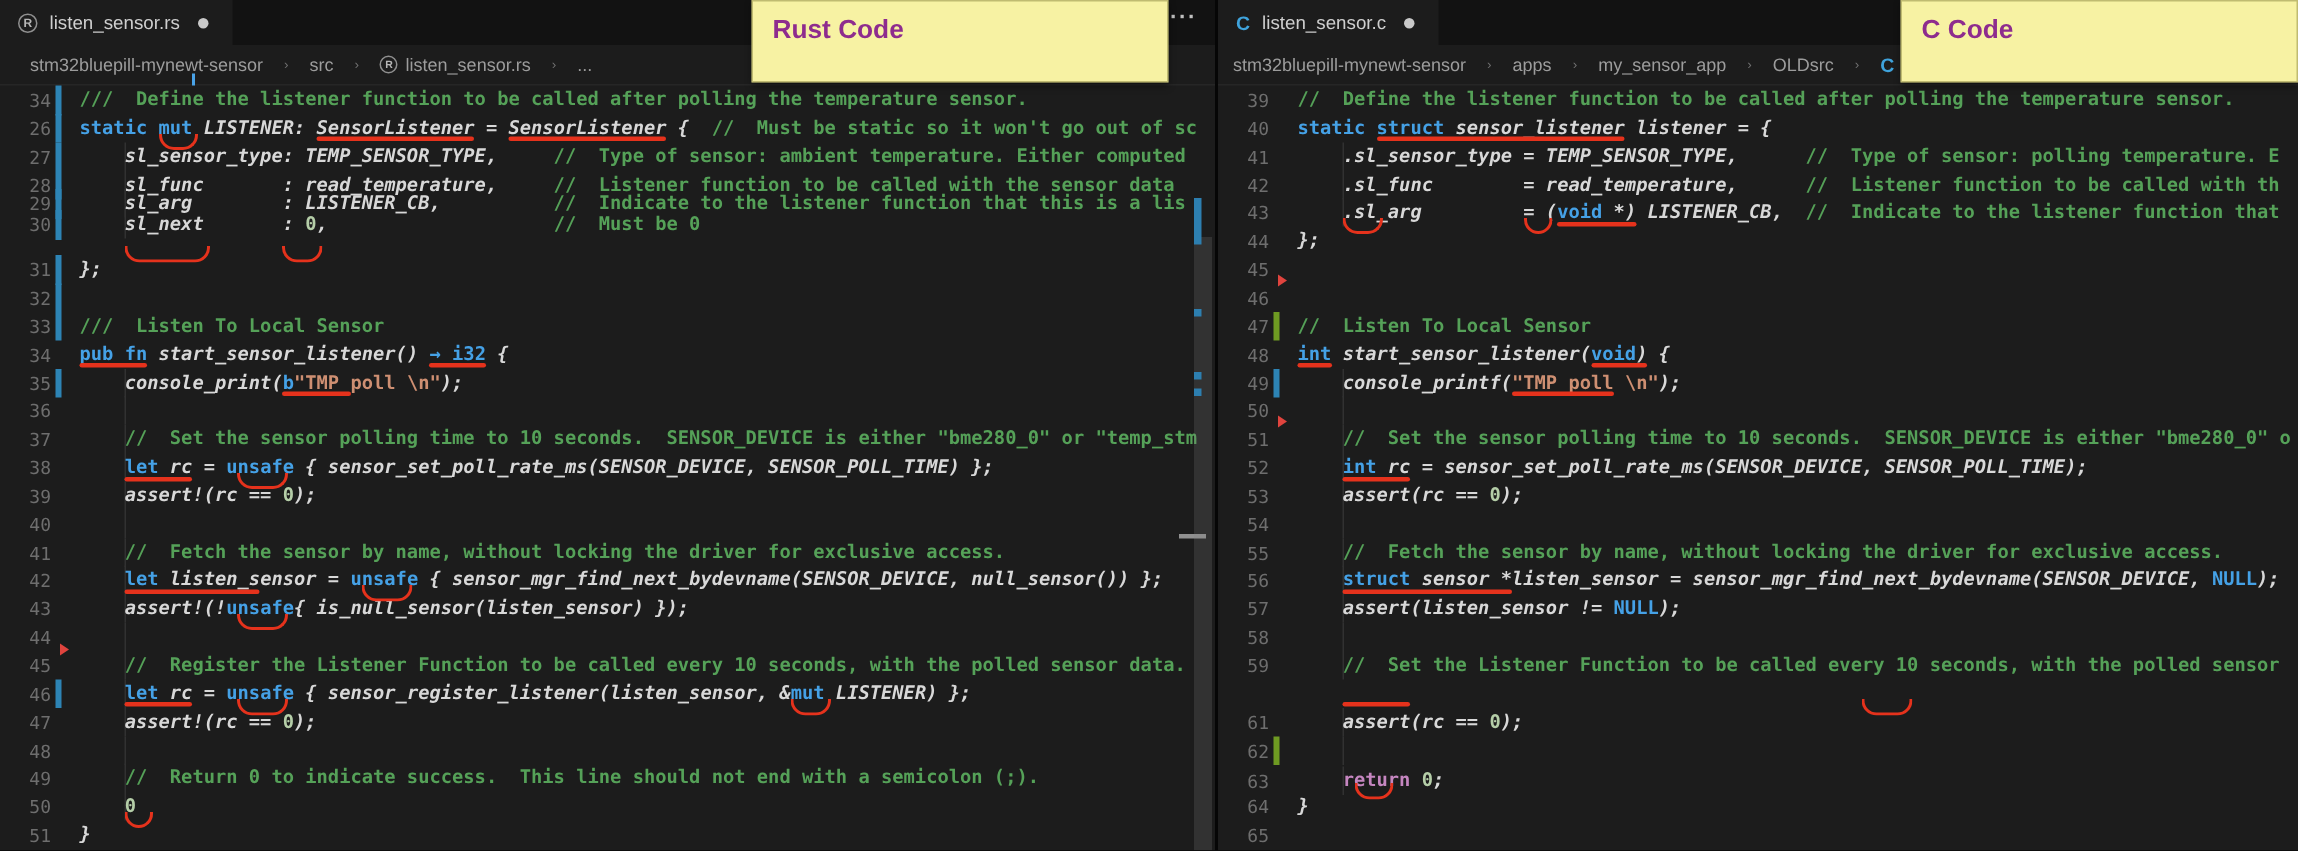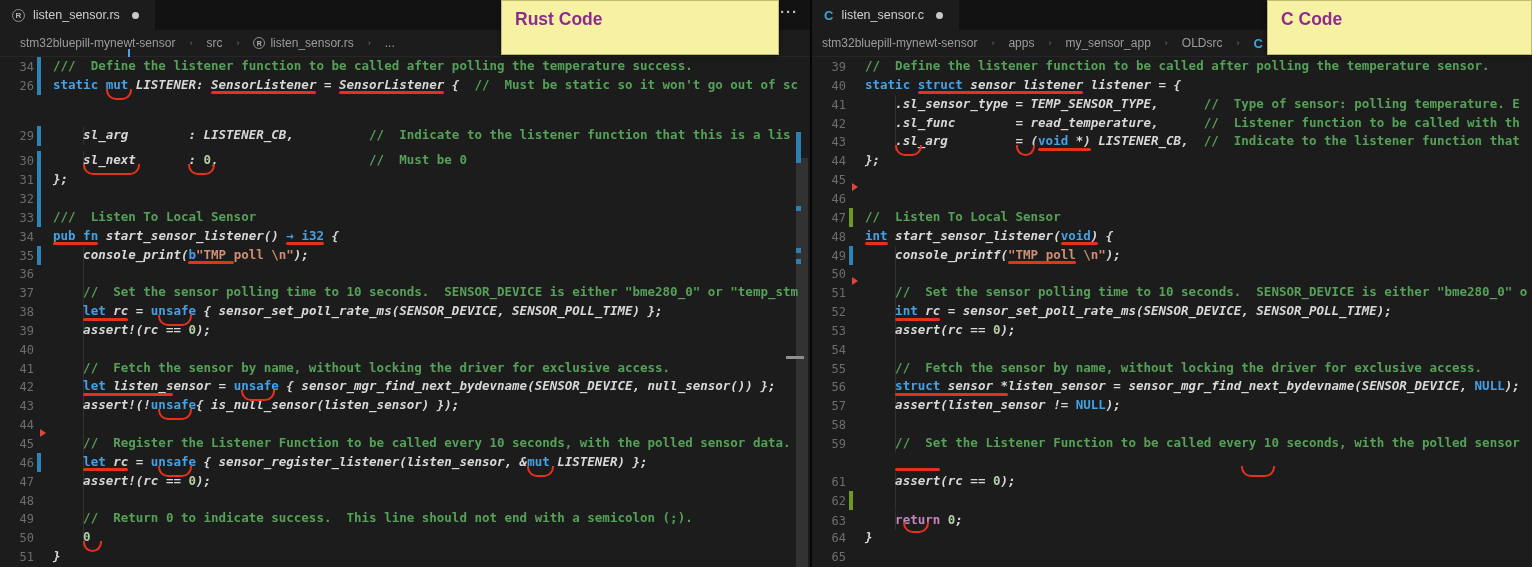--- a/index.html
+++ b/index.html
@@ -89,34 +89,46 @@
         </span>
         <span class="csep">›</span>
         <span class="crumb">
           <span>...</span>
         </span>
       </div>
     <div class="code">
         <div class="cl" style="top: 0px;">
           <span class="ln">34</span>
           <span class="gbar" style="background: var(--c-mod);"></span>
-          <span class="ct"><span class="tk-c">///  Define the listener function to be called after polling the temperature success.</span></span>
+          <span class="ct"><span class="tk-c">///  Define the listener function to be called after polling the temperature sensor.</span></span>
         </div>
         <div class="cl" style="top: 18.85px;">
           <span class="ln">26</span>
           <span class="gbar" style="background: var(--c-mod);"></span>
           <span class="ct"><span class="tk-k">static</span><span class="tk-d"> </span><span class="tk-k">mut</span><span class="tk-d"> LISTENER: SensorListener = SensorListener {  </span><span class="tk-c">//  Must be static so it won't go out of sc</span></span>
         </div>
+        <div class="cl" style="top: 37.7px;">
+          <span class="ln">27</span>
+          <span class="gbar" style="background: var(--c-mod);"></span>
+          <span class="guide" style="left: calc(var(--codex) + 4ch);"></span>
+          <span class="ct"><span class="tk-d">    sl_sensor_type: TEMP_SENSOR_TYPE,     </span><span class="tk-c">//  Type of sensor: ambient temperature. Either computed</span></span>
+        </div>
+        <div class="cl" style="top: 56.55px;">
+          <span class="ln">28</span>
+          <span class="gbar" style="background: var(--c-mod);"></span>
+          <span class="guide" style="left: calc(var(--codex) + 4ch);"></span>
+          <span class="ct"><span class="tk-d">    sl_func       : read_temperature,     </span><span class="tk-c">//  Listener function to be called with the sensor data</span></span>
+        </div>
         <div class="cl" style="top: 69px;">
           <span class="ln">29</span>
           <span class="gbar" style="background: var(--c-mod);"></span>
           <span class="guide" style="left: calc(var(--codex) + 4ch);"></span>
           <span class="ct"><span class="tk-d">    sl_arg        : LISTENER_CB,          </span><span class="tk-c">//  Indicate to the listener function that this is a lis</span></span>
         </div>
-        <div class="cl" style="top: 94px;">
+        <div class="cl" style="top: 83px;">
           <span class="ln">30</span>
           <span class="gbar" style="background: var(--c-mod);"></span>
           <span class="guide" style="left: calc(var(--codex) + 4ch);"></span>
           <span class="ct"><span class="tk-d">    sl_next       : </span><span class="tk-n">0</span><span class="tk-d">,                    </span><span class="tk-c">//  Must be 0</span></span>
         </div>
         <div class="cl" style="top: 113.1px;">
           <span class="ln">31</span>
           <span class="gbar" style="background: var(--c-mod);"></span>
           <span class="ct"><span class="tk-d">};</span></span>
         </div>

